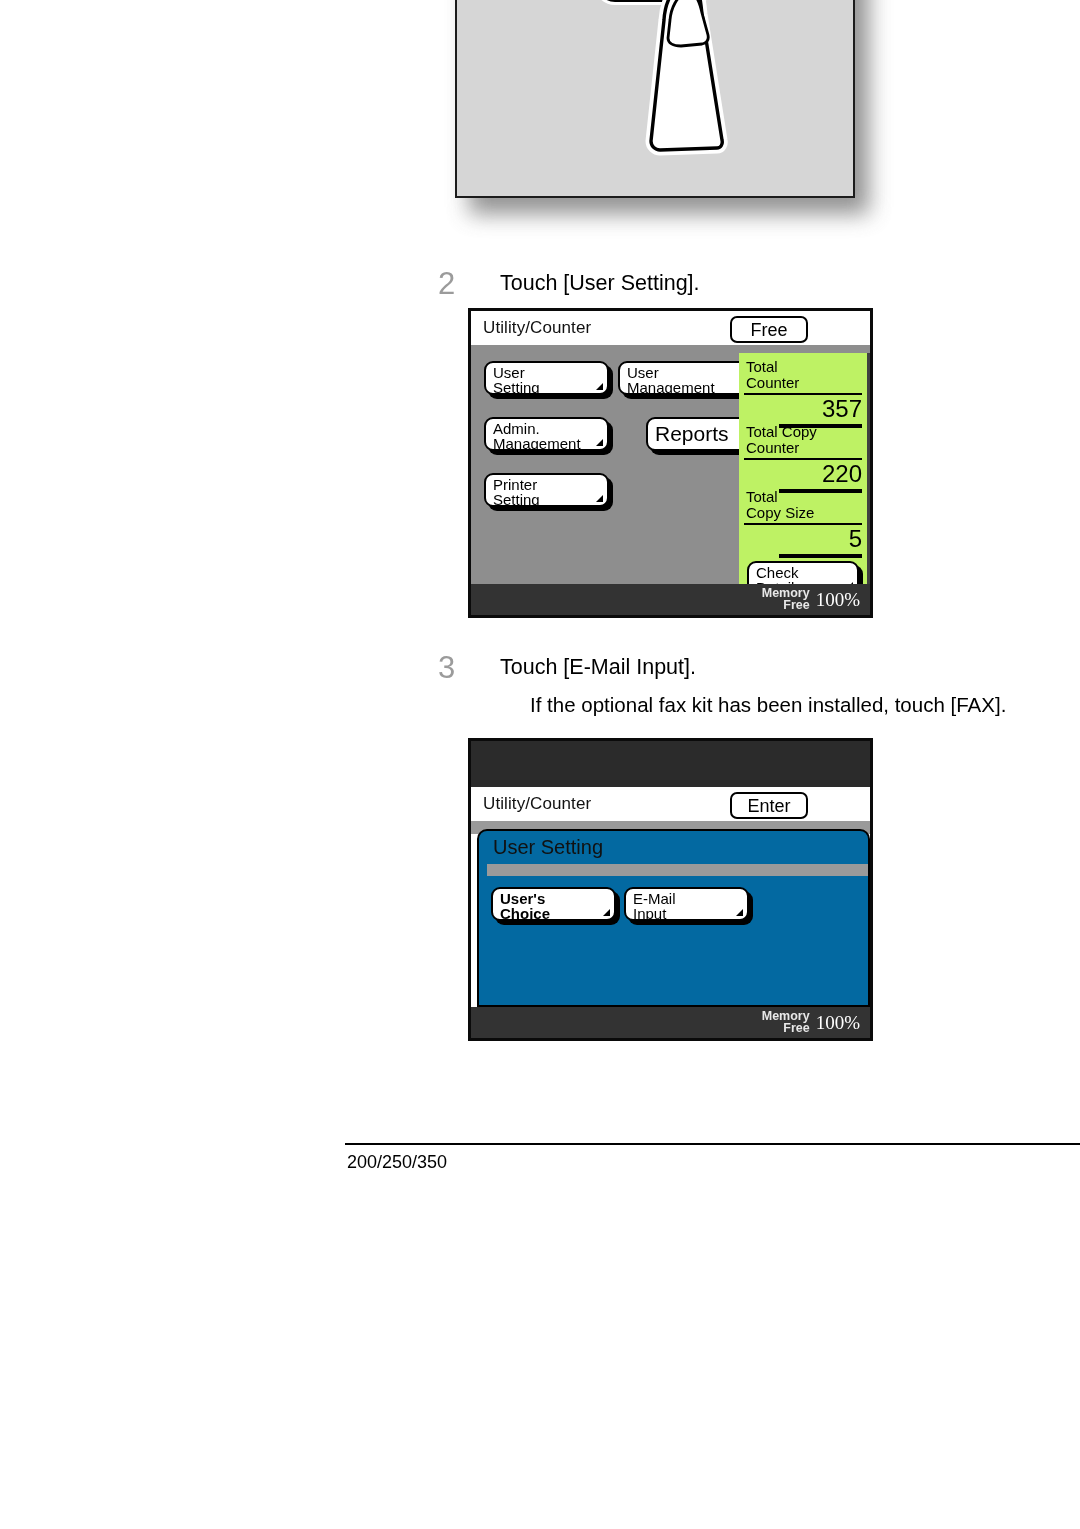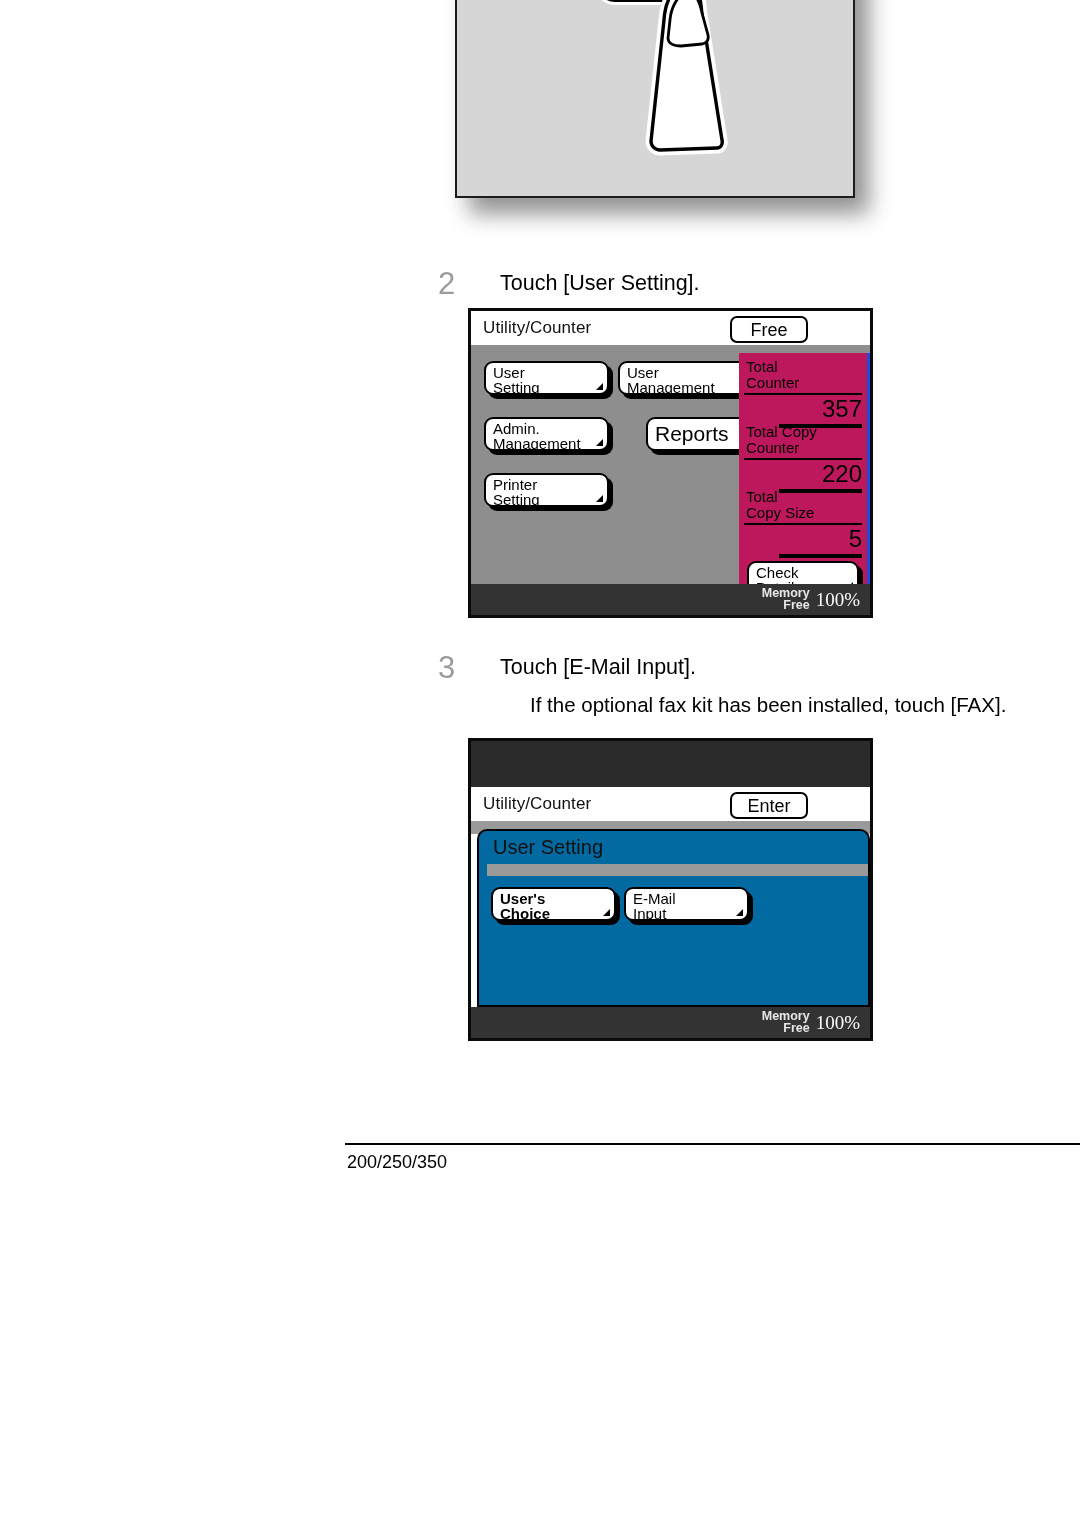--- a/index.html
+++ b/index.html
@@ -152,23 +152,23 @@
     border-bottom: 7px solid #000;
   }
   .btn-text { display: block; white-space: nowrap; }
   .btn.big { font-size: 21px; line-height: 26px; padding-top: 2px; margin-left: 28px; }
   .btn.bold { font-weight: bold; }
   .btn.plain { box-shadow: none; border-radius: 7px; }
 
   
   .counter-col {
     position: absolute;
-    background: #be185d;
-    box-sizing: border-box;
-    border-right: 3px solid #1d4ed8;
+    background: #bef264;
+    box-sizing: border-box;
+    border-right: 3px solid #404040;
   }
   .counter-label {
     position: absolute;
     font-size: 15px;
     line-height: 15.5px;
     color: #000;
     white-space: pre-line;
   }
   .rule-thin {
     position: absolute;

